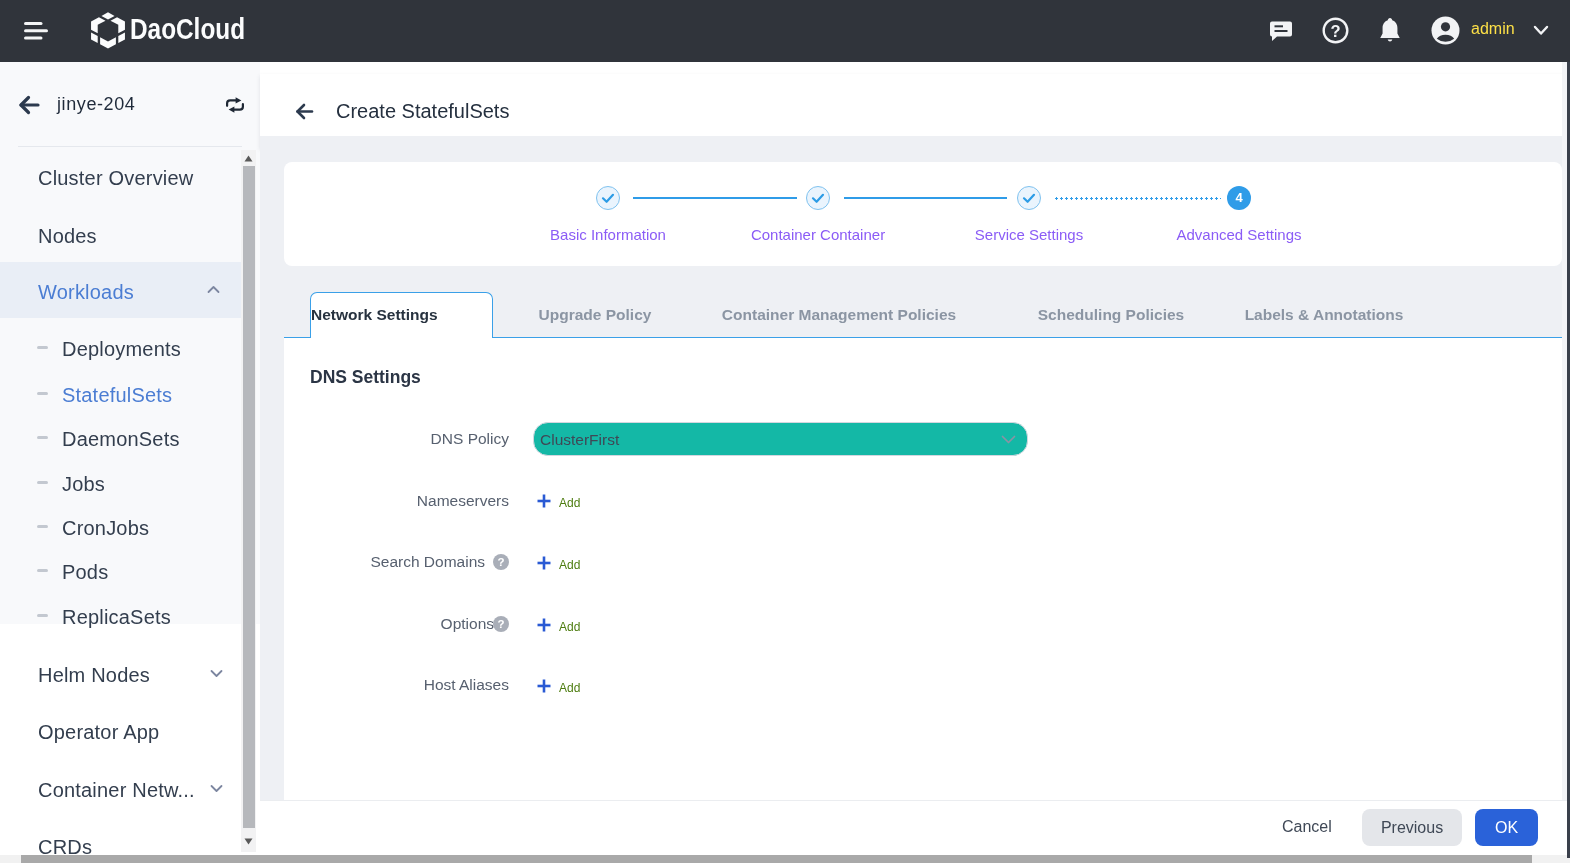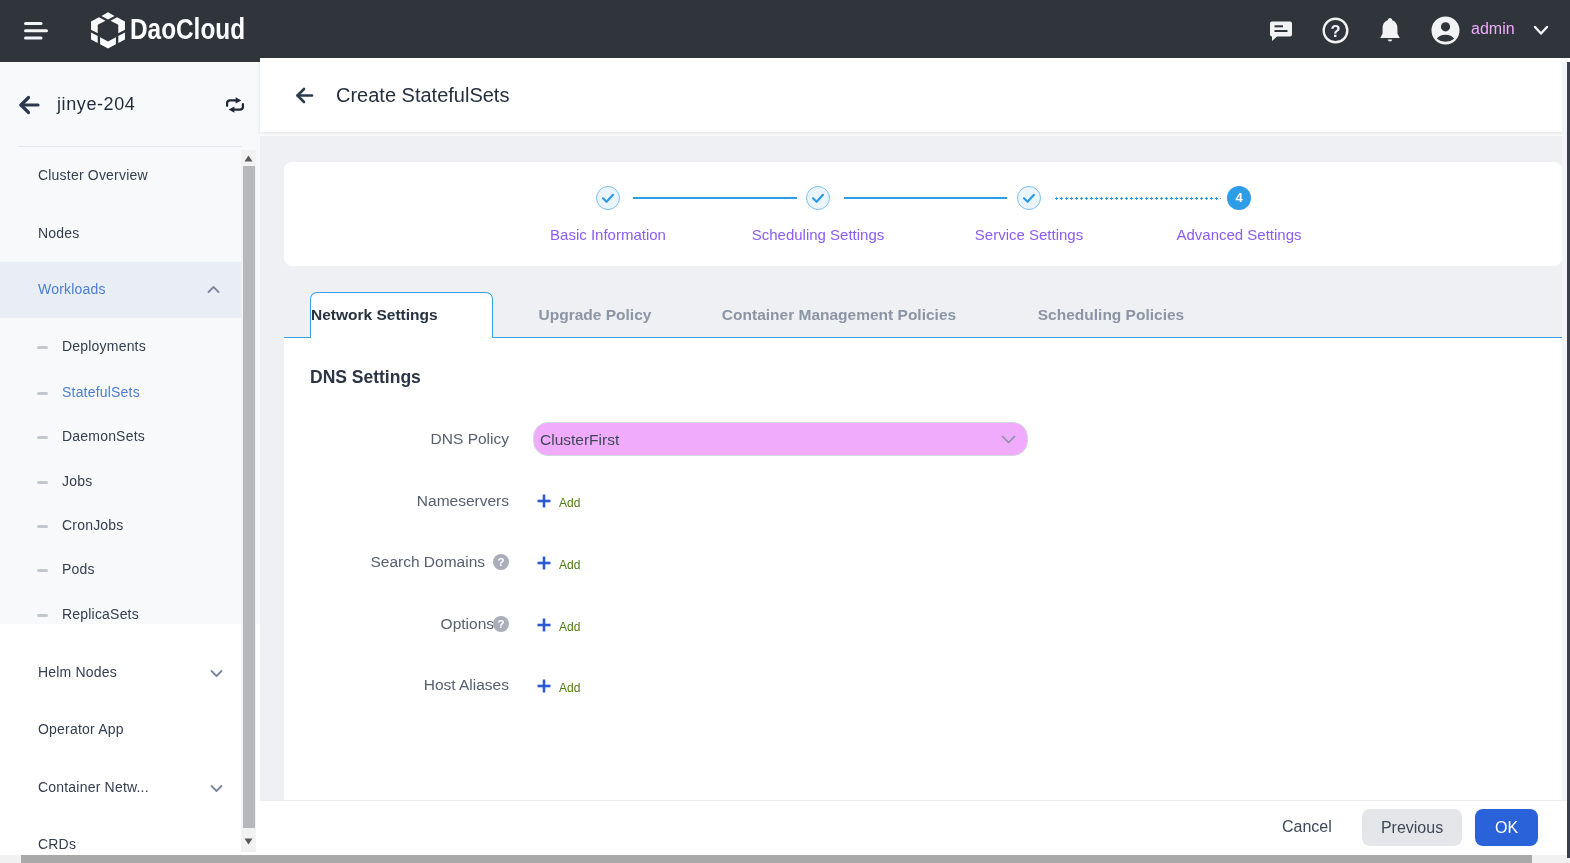--- a/index.html
+++ b/index.html
@@ -1,34 +1,34 @@
 <!DOCTYPE html>
 <html><head>
 <meta charset="utf-8">
 <style>
 *{margin:0;padding:0;box-sizing:border-box}
 html,body{width:1570px;height:863px;overflow:hidden}
 body{font-family:"Liberation Sans",sans-serif;position:relative;background:#fff;color:#2b3648}
 .abs{position:absolute}
 
 #nav{left:0;top:0;width:1570px;height:62px;background:#30343b}
-#nav .admin{color:#f0abfc;font-size:16px}
+#nav .admin{color:#fde047;font-size:16px}
 
 #side{left:0;top:62px;width:260px;height:562px;background:#f8f9fb}
 #side .hdr-txt{left:57px;top:32px;font-size:18px;font-weight:500;color:#1f2a3a;letter-spacing:.6px}
 #side .divider{left:18px;top:84px;width:224px;height:1px;background:#e5e8ed}
-.mi{left:38px;font-size:14px;color:#333e4e;white-space:nowrap;letter-spacing:.2px}
+.mi{left:38px;font-size:20px;color:#333e4e;white-space:nowrap;letter-spacing:.2px}
 .mi.blue{color:#4b7dd3}
 .sub{left:62px}
 .dash{left:37px;width:11px;height:2.5px;border-radius:2px;background:#c3c8d0}
 
 #sbar{left:241px;top:88px;width:15px;height:702px;background:#f2f2f3}
 #sbar .thumb{left:1.5px;top:16px;width:12px;height:662px;background:#b6b8bc;border-radius:0px}
 
-#mhead{left:260px;top:58px;width:1310px;height:74px;background:#fff;box-shadow:0 2px 4px rgba(70,80,100,.14)}
+#mhead{left:260px;top:74px;width:1310px;height:74px;background:#fff;box-shadow:0 2px 4px rgba(70,80,100,.14)}
 #mhead .title{left:76px;top:26px;font-size:20px;font-weight:500;color:#25303f}
 
 #main{left:260px;top:136px;width:1302px;height:664px;background:#eef0f4}
 
 #card{left:24px;top:26px;width:1278px;height:104px;background:#fff;border-radius:8px}
 .stepc{top:24px;width:24px;height:24px;border-radius:50%}
 .step-done{background:#eaf4fd;border:1px solid #7fc2ef}
 .step-cur{background:#2f9ce8;color:#fff;font-size:13px;font-weight:700;text-align:center;line-height:24px}
 .stepl{top:64px;font-size:15px;color:#8b5cf6;text-align:center;width:200px}
 .stepline{top:35px;height:2px;background:#2f9ce8}
@@ -37,21 +37,21 @@
 #tabs{left:24px;top:156px;width:1278px;height:46px}
 #tabs .bline{left:0;top:45px;width:1278px;height:1px;background:#3aa0e8}
 #tabs .active{left:26px;top:0;width:183px;height:46px;background:#fff;border:1px solid #3aa0e8;border-bottom:none;border-radius:7px 7px 0 0;text-align:left;line-height:44px;font-size:15.5px;font-weight:700;color:#27323f}
 .tab{top:0;height:46px;line-height:46px;font-size:15.5px;font-weight:700;color:#8b95a3;text-align:center}
 
 #panel{left:24px;top:202px;width:1278px;height:462px;background:#fff}
 #panel h2{left:26px;top:29px;font-size:17.5px;font-weight:700;color:#2b3545;position:absolute}
 .flabel{font-size:15.5px;color:#57606f;text-align:right;white-space:nowrap}
 .qm{width:16px;height:16px;border-radius:50%;background:#a9aeb8;color:#fff;font-size:11.5px;font-weight:700;text-align:center;line-height:16px}
 .addbtn{font-size:12px;color:#4d7c0f}
-#dnssel{left:249px;top:84px;width:495px;height:34px;border:1px solid #d3d7df;border-radius:15px;background:#f0abfc;font-size:15.5px;color:#3f4856;line-height:33px;padding-left:6px}
+#dnssel{left:249px;top:84px;width:495px;height:34px;border:1px solid #d3d7df;border-radius:15px;background:#14b8a6;font-size:15.5px;color:#3f4856;line-height:33px;padding-left:6px}
 
 #foot{left:260px;top:800px;width:1310px;height:55px;background:#fff;border-top:1px solid #ebedf0}
 #foot .cancel{left:1022px;top:17px;font-size:16px;color:#3f4856}
 #foot .prev{left:1102px;top:8px;width:100px;height:37px;background:#e4e6ea;border-radius:8px;text-align:center;line-height:37px;font-size:16px;color:#3f4856}
 #foot .ok{left:1215px;top:8px;width:63px;height:37px;background:#2a62d9;border-radius:8px;text-align:center;line-height:37px;font-size:16px;color:#fff}
 
 #hscroll{left:0px;top:855px;width:1570px;height:8px;background:#f1f1f1}
 #hscroll .thumb{left:21px;top:0;width:1511px;height:8px;background:#a9a9a9}
 #vgutter{left:1562px;top:62px;width:8px;height:738px;background:#f3f4f7}
 #vthumb{left:1567px;top:62px;width:3px;height:796px;background:#3a404b}
@@ -175,30 +175,31 @@
     <div class="abs stepc step-done" style="left:522px"><svg width="22" height="22" viewBox="0 0 22 22">
           <polyline points="6,11.3 9.6,14.8 16,7.8" fill="none" stroke="#2d9ce6" stroke-width="2.2" stroke-linecap="round" stroke-linejoin="round"></polyline>
         </svg></div>
     <div class="abs stepline" style="left:560px;width:163px"></div>
     <div class="abs stepc step-done" style="left:733px"><svg width="22" height="22" viewBox="0 0 22 22">
           <polyline points="6,11.3 9.6,14.8 16,7.8" fill="none" stroke="#2d9ce6" stroke-width="2.2" stroke-linecap="round" stroke-linejoin="round"></polyline>
         </svg></div>
     <div class="abs stepdot" style="left:771px;width:166px"></div>
     <div class="abs stepc step-cur" style="left:943px">4</div>
     <div class="abs stepl" style="left:224px">Basic Information</div>
-    <div class="abs stepl" style="left:434px">Scheduling Settings</div>
+    <div class="abs stepl" style="left:434px">Container Container</div>
     <div class="abs stepl" style="left:645px">Service Settings</div>
     <div class="abs stepl" style="left:855px">Advanced Settings</div>
   </div>
   <div id="tabs" class="abs">
     <div class="abs bline"></div>
     <div class="abs active">Network Settings</div>
     <div class="abs tab" style="left:221px;width:180px">Upgrade Policy</div>
     <div class="abs tab" style="left:425px;width:260px">Container Management Policies</div>
     <div class="abs tab" style="left:727px;width:200px">Scheduling Policies</div>
+    <div class="abs tab" style="left:940px;width:200px">Labels &amp; Annotations</div>
   </div>
   <div id="panel" class="abs">
     <h2>DNS Settings</h2>
     <div class="abs flabel" style="left:25px;top:92px;width:200px">DNS Policy</div>
     <div class="abs" id="dnssel">ClusterFirst
       <svg class="abs" style="left:467px;top:12px" width="15" height="10" viewBox="0 0 15 10">
           <polyline points="1.5,1.5 7.5,7.5 13.5,1.5" fill="none" stroke="#8a93a3" stroke-width="1.7" stroke-linecap="round" stroke-linejoin="round"></polyline>
         </svg>
     </div>
     <div class="abs flabel" style="left:25px;top:154px;width:200px">Nameservers</div>

